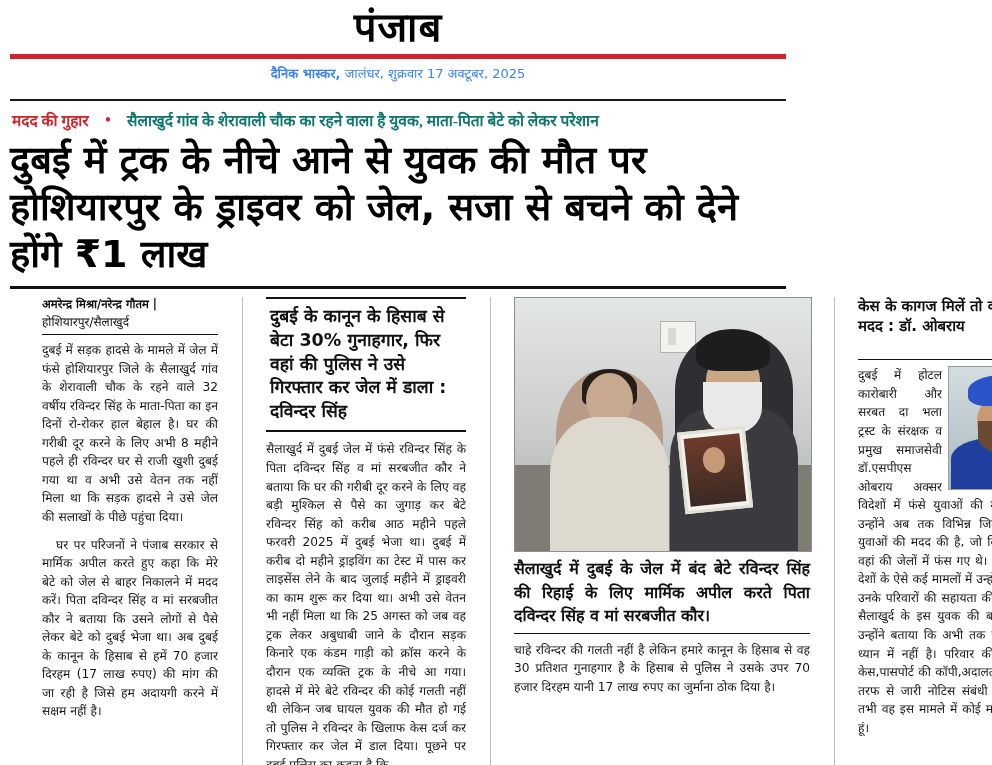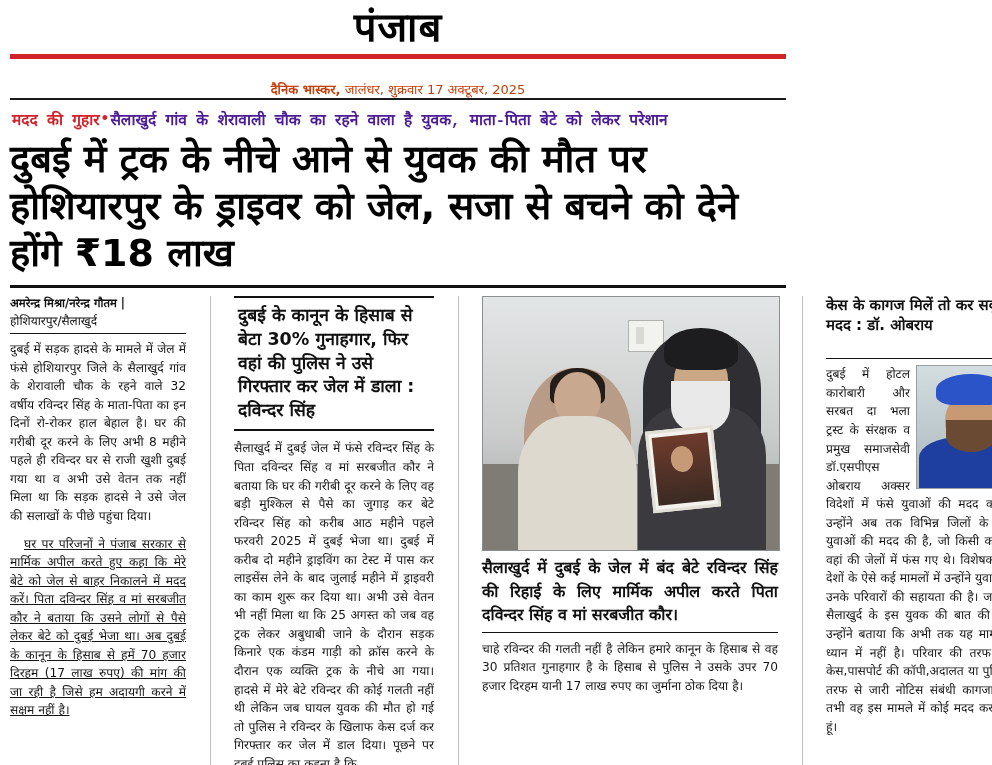--- a/index.html
+++ b/index.html
@@ -21,56 +21,56 @@
     font-size:40px;
     letter-spacing:1px;
     line-height:1.05;
     color:#000;
   }
   .rule-red{height:5px;background:#d0232b;margin:6px 0 0 0;}
   .dateline{
     text-align:center;
     font-family:"DejaVu Sans", sans-serif;
     font-size:13px;
-    padding:5px 0 0 0;
-    color:#c2410c;
-    margin-top:16px;
+    padding:5px 0 17px 0;
+    color:#3b82f6;
   }
   .dateline .brand{font-weight:bold;}
   .rule-thin{height:2px;background:#1a1a1a;margin-bottom:6px;}
 
   
   .kicker{
-    display:flex;align-items:center;gap:0;
-    font-family:Liberation Mono, monospace;
+    display:flex;align-items:center;gap:16px;
+    font-family:Liberation Serif, serif;
     font-size:15.5px;
     padding:2px 0 4px 2px;
   }
   .kicker .tag{color:#d0232b;font-weight:bold;}
   .kicker .dot{color:#d0232b;font-size:18px;line-height:1;}
-  .kicker .sub{font-weight:bold;color:#4c1d95;}
+  .kicker .sub{font-weight:bold;color:#0f766e;}
 
   
   .headline{
     font-family:"DejaVu Sans", sans-serif;
     font-weight:bold;
     font-size:38px;
     line-height:1.24;
     letter-spacing:0px;
     padding:2px 0 6px 0;
     color:#000;
   }
   .rule-black{height:3px;background:#111;margin:2px 0 8px 0;}
 
   
   .grid{
     display:grid;
     grid-template-columns:176px 2px 200px 2px 296px 2px 200px;
     column-gap:23px;
     height:455px;
+    margin-left:32px;
   }
   .vline{background:#bdbdbd;width:1px;justify-self:center;height:100%;}
 
   .byline{
     font-family:"DejaVu Sans", sans-serif;
     font-size:11.5px;
     font-weight:bold;
     line-height:1.35;
     border-bottom:1px solid #111;
     padding-bottom:4px;
@@ -79,21 +79,21 @@
   .byline .place{font-weight:normal;font-size:12px;display:block;margin-top:1px;}
 
   p.txt{
     font-family:"DejaVu Sans", sans-serif;
     font-size:12.2px;
     line-height:1.52;
     text-align:justify;
     margin:0 0 9px 0;
     color:#151515;
   }
-  p.txt.indent{text-indent:14px;text-decoration:underline;}
+  p.txt.indent{text-indent:14px;}
 
   
   .subhead{
     border-top:2px solid #111;
     border-bottom:2px solid #111;
     font-family:"DejaVu Sans", sans-serif;
     font-weight:bold;
     font-size:17.5px;
     line-height:1.35;
     text-align:left;
@@ -173,21 +173,21 @@
     <span class="brand">दैनिक भास्कर,</span><span> जालंधर, शुक्रवार 17 अक्टूबर, 2025</span>
   </div>
   <div class="rule-thin"></div>
 
   <div class="kicker">
     <span class="tag">मदद की गुहार</span>
     <span class="dot">•</span>
     <span class="sub">सैलाखुर्द गांव के शेरावाली चौक का रहने वाला है युवक, माता-पिता बेटे को लेकर परेशान</span>
   </div>
 
-  <div class="headline">दुबई में ट्रक के नीचे आने से युवक की मौत पर होशियारपुर के ड्राइवर को जेल, सजा से बचने को देने होंगे ₹18 लाख</div>
+  <div class="headline">दुबई में ट्रक के नीचे आने से युवक की मौत पर होशियारपुर के ड्राइवर को जेल, सजा से बचने को देने होंगे ₹1 लाख</div>
   <div class="rule-black"></div>
 
   <div class="grid">
 
     <div>
       <div class="byline">
         <span>अमरेन्द्र मिश्रा/नरेन्द्र गौतम |</span>
         <span class="place">होशियारपुर/सैलाखुर्द</span>
       </div>
       <p class="txt">दुबई में सड़क हादसे के मामले में जेल में फंसे होशियारपुर जिले के सैलाखुर्द गांव के शेरावाली चौक के रहने वाले 32 वर्षीय रविन्दर सिंह के माता-पिता का इन दिनों रो-रोकर हाल बेहाल है। घर की गरीबी दूर करने के लिए अभी 8 महीने पहले ही रविन्दर घर से राजी खुशी दुबई गया था व अभी उसे वेतन तक नहीं मिला था कि सड़क हादसे ने उसे जेल की सलाखों के पीछे पहुंचा दिया।</p>

